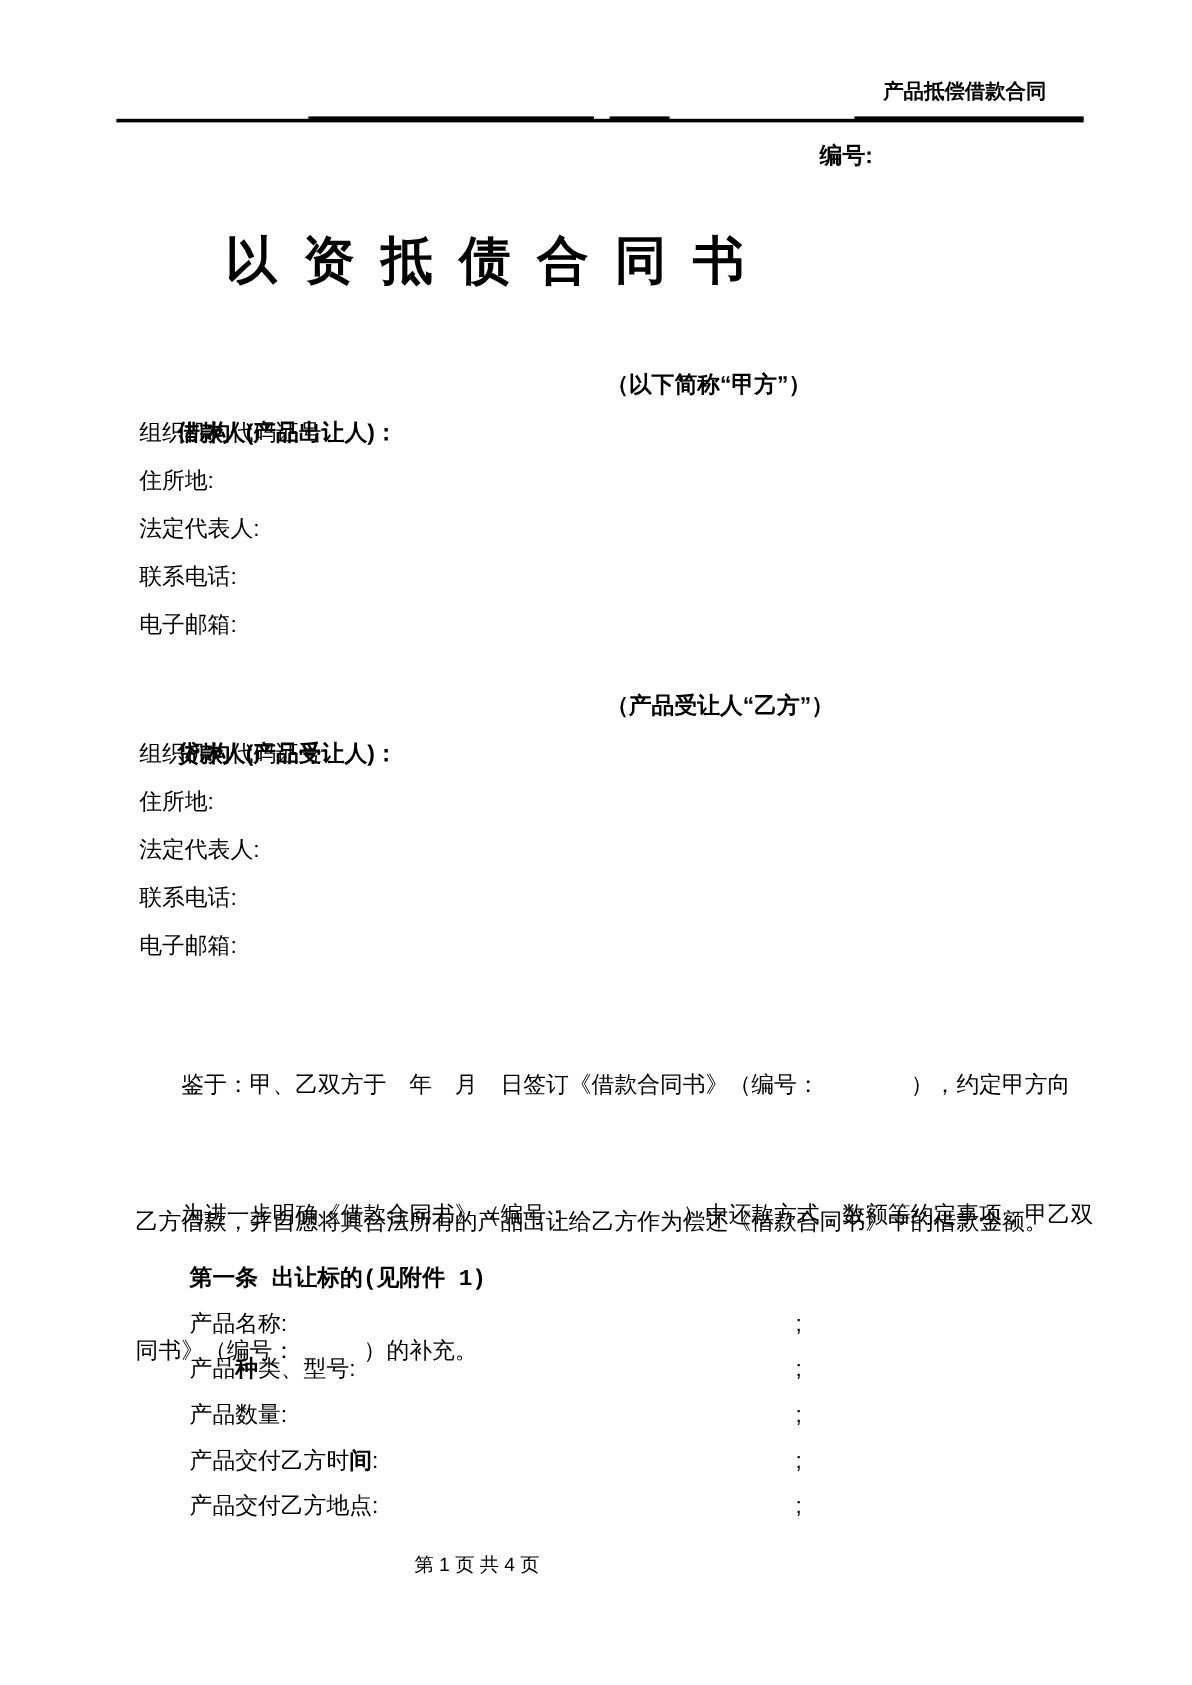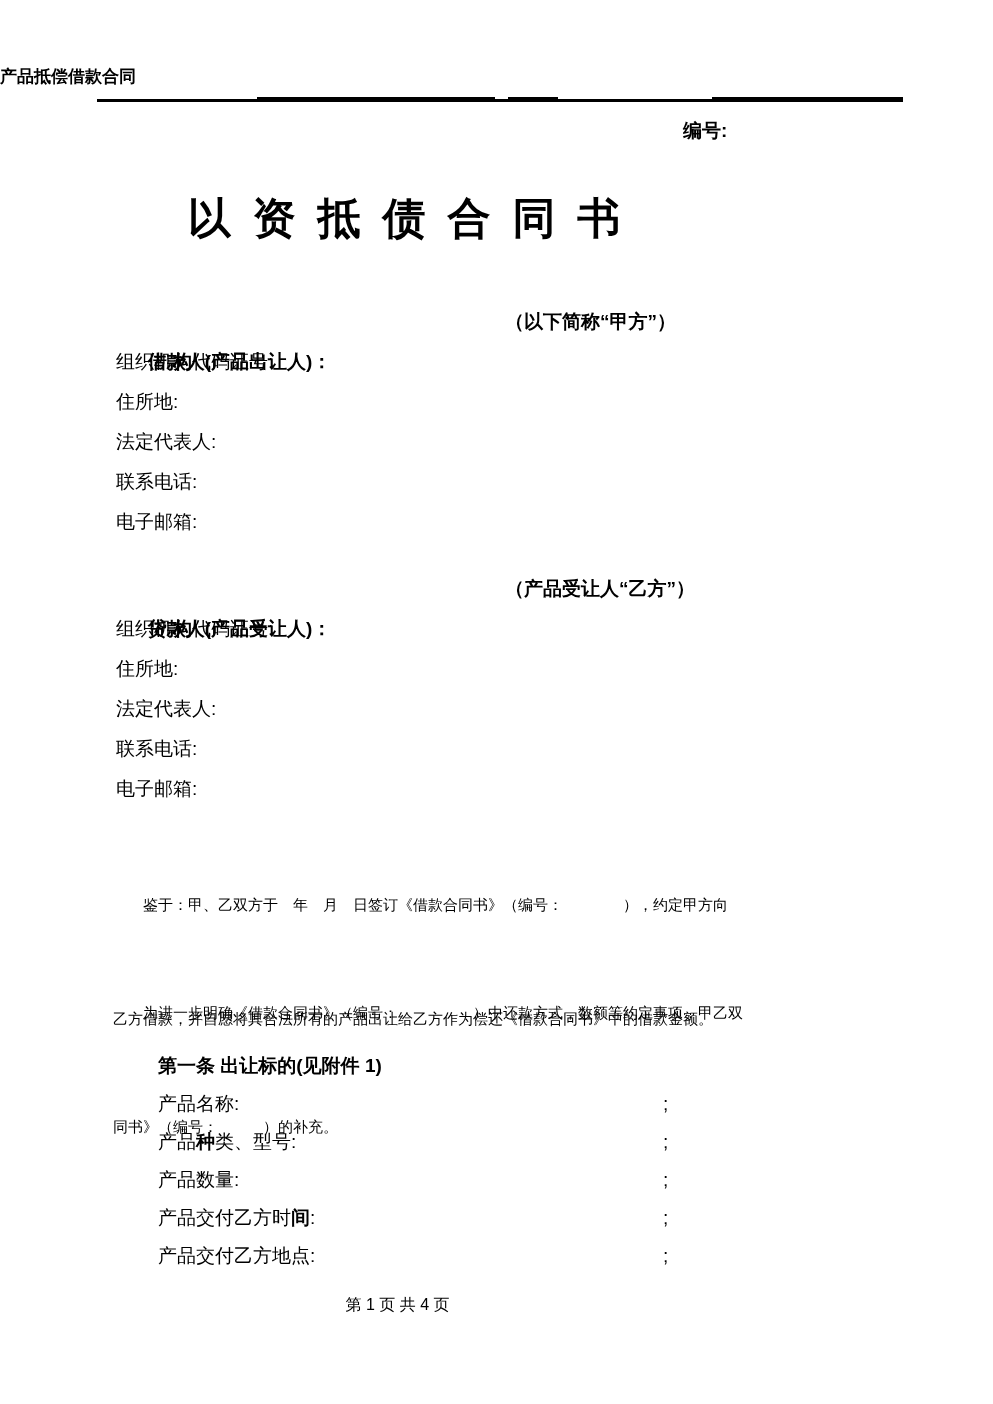--- a/index.html
+++ b/index.html
@@ -6,21 +6,21 @@
   .page {
     position:relative; width:993px; height:1404px; margin:0 auto;
     background:#ffffff; color:#000000; overflow:hidden;
     font-family:"Liberation Sans","DejaVu Sans",sans-serif;
   }
   .b  { font-weight:bold; }
   .bc { font-weight:bold; }
 
   .hdr-text {
     position:absolute; top:66px; left:0; right:121px;
-    font-size:17px; font-weight:bold; line-height:21px;
+    text-align:right; font-size:17px; font-weight:bold; line-height:21px;
   }
   .hdr-line { position:absolute; left:97px; top:97px; width:806px; height:6px; }
   .hdr-line div { position:absolute; background:#000000; }
   .hl-base { left:0;    top:2px; width:806px; height:3px; }
   .hl-s1   { left:160px; top:0;  width:238px; height:3px; }
   .hl-s2   { left:411px; top:0;  width:50px;  height:3px; }
   .hl-s3   { left:615px; top:0;  width:191px; height:3px; }
 
   .doc-num { position:absolute; left:683px; top:119px; font-size:19px; font-weight:bold; line-height:24px; }
 
@@ -29,26 +29,26 @@
     font-size:43px; font-weight:bold; line-height:56px;
     white-space:pre; word-spacing:8px; letter-spacing:1px;
   }
 
   .party { position:absolute; left:116px; width:789px; font-size:19px; }
   #party-a { top:302px; }
   #party-b { top:569px; }
   .party .row { position:relative; height:40px; line-height:40px; white-space:pre; }
   .party .note { position:absolute; left:389px; top:0;text-align:center; }
 
-  .para { position:absolute; left:113px; width:800px; font-size:15px; line-height:38px; white-space:pre; }
+  .para { position:absolute; left:113px; width:800px; font-size:19px; line-height:38px; white-space:pre; }
   #para1 { top:810px; }
   #para2 { top:918px; }
 
   .sec1 { position:absolute; left:158px; top:1047px; width:747px; font-size:19px; }
-  .sec-head { line-height:38px; font-weight:bold; white-space:pre; }
+  .sec-head { line-height:38px; font-weight:bold; white-space:pre;font-family:Liberation Mono, monospace; }
   .srow { position:relative; height:38px; line-height:38px; white-space:pre; }
   .srow .semi { position:absolute; left:505px; top:0; }
 
   .footer {
     position:absolute; left:0; top:1294px; width:795px; text-align:center;
     font-size:16px; line-height:22px; white-space:pre;
   }
 </style>
 </head>
 <body>

